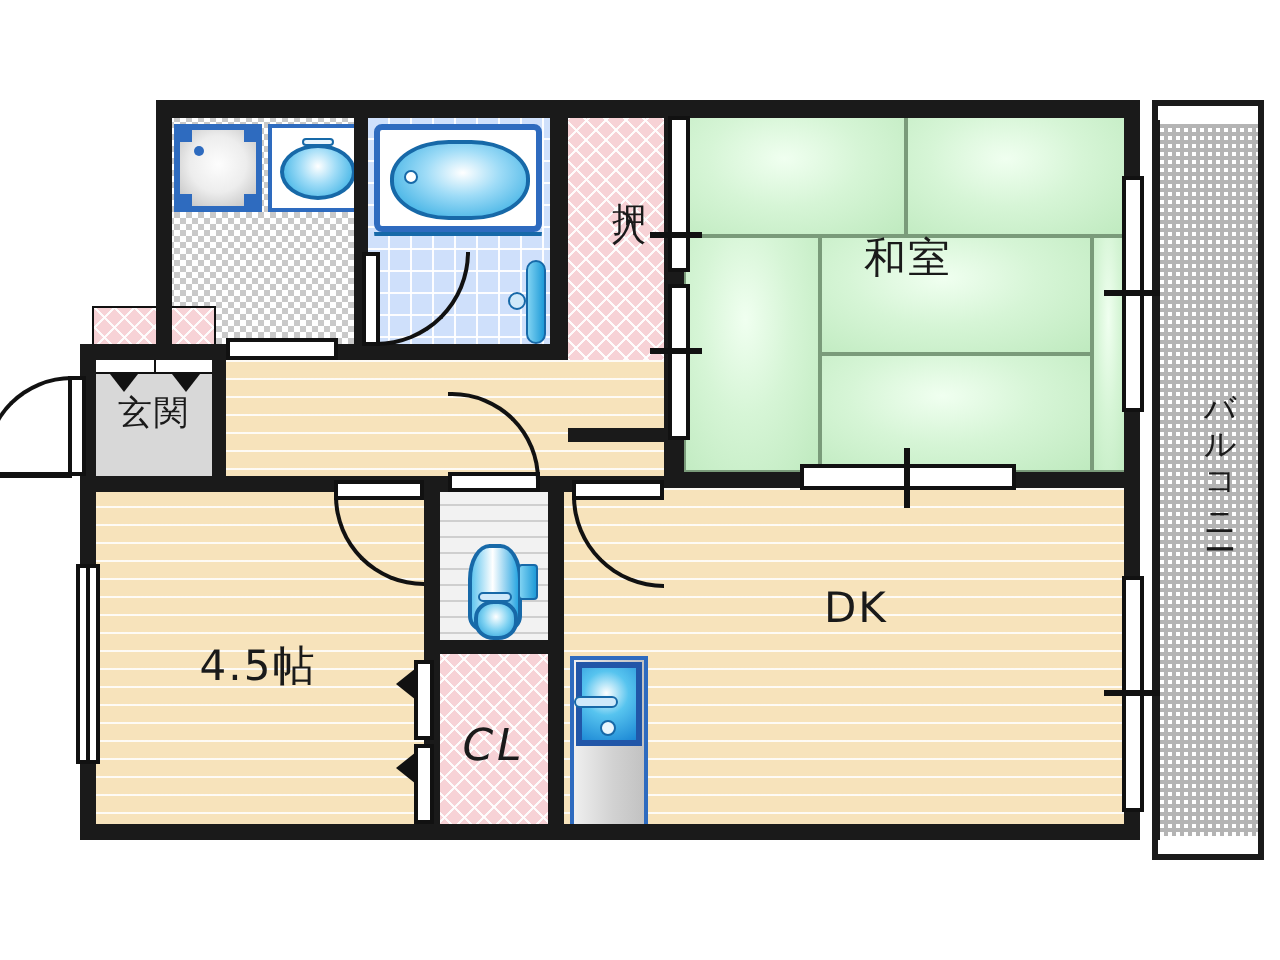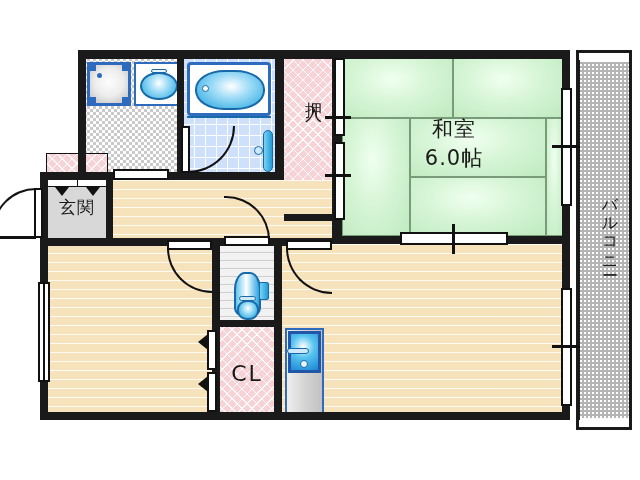--- a/index.html
+++ b/index.html
@@ -82,21 +82,21 @@
   .label-area{ font-size:21px; }
   .label-sm{ font-size:17px; }
   .label-v{
     writing-mode:vertical-rl; text-orientation:upright;
     letter-spacing:3px; font-size:17px; color:#1a1a1a;
   }
   .label-v-bal{
     writing-mode:vertical-rl; text-orientation:upright;
     letter-spacing:2px; font-size:16px; color:#1a1a1a;
   }
-  .label-cl{ font-size:22px; letter-spacing:2px; }
+  .label-cl{ font-size:22px; letter-spacing:2px;font-style:italic; }
 
   
   .fx-wm{
     background:radial-gradient(circle at 50% 45%,#fdfdfd 0%,#ededed 50%,#bdbdbd 100%);
     border:3px solid #2e6bbf;
   }
   .fx-corner{ background:#2e6bbf; position:absolute; width:6px; height:6px; }
   .fx-basin-box{ background:#ffffff; border:2px solid #2e6bbf; }
   .fx-basin-oval{
     border-radius:50%;
@@ -293,21 +293,22 @@
   <div class="abs sash-v" style="left:207px;top:330px;width:10px;height:40px;"></div>
   <div class="abs sash-v" style="left:207px;top:372px;width:10px;height:40px;"></div>
   <div class="abs" style="left:198px;top:334px;width:0;height:0;border-top:8px solid transparent;border-bottom:8px solid transparent;border-right:10px solid #111;"></div>
   <div class="abs" style="left:198px;top:376px;width:0;height:0;border-top:8px solid transparent;border-bottom:8px solid transparent;border-right:10px solid #111;"></div>
 
   <div class="abs label label-sm" style="left:48px;top:198px;width:58px;">玄関</div>
 
   <div class="abs label-v" style="left:292px;top:88px;width:34px;height:78px;">押入</div>
 
   <div class="abs label label-room" style="left:388px;top:118px;width:132px;">和室</div>
-  <div class="abs label label-area" style="left:388px;top:147px;width:132px;">6.0帖</div>
-
+
+  <div class="abs label label-area" style="left:62px;top:322px;width:134px;">4.5帖</div>
 
   <div class="abs label label-cl" style="left:219px;top:362px;width:56px;">CL</div>
 
+  <div class="abs label label-room" style="left:358px;top:293px;width:140px;">DK</div>
 
   <div class="abs label-v-bal" style="left:588px;top:186px;width:32px;height:130px;">バルコニー</div>
 
 </div>
 
 </body></html>

